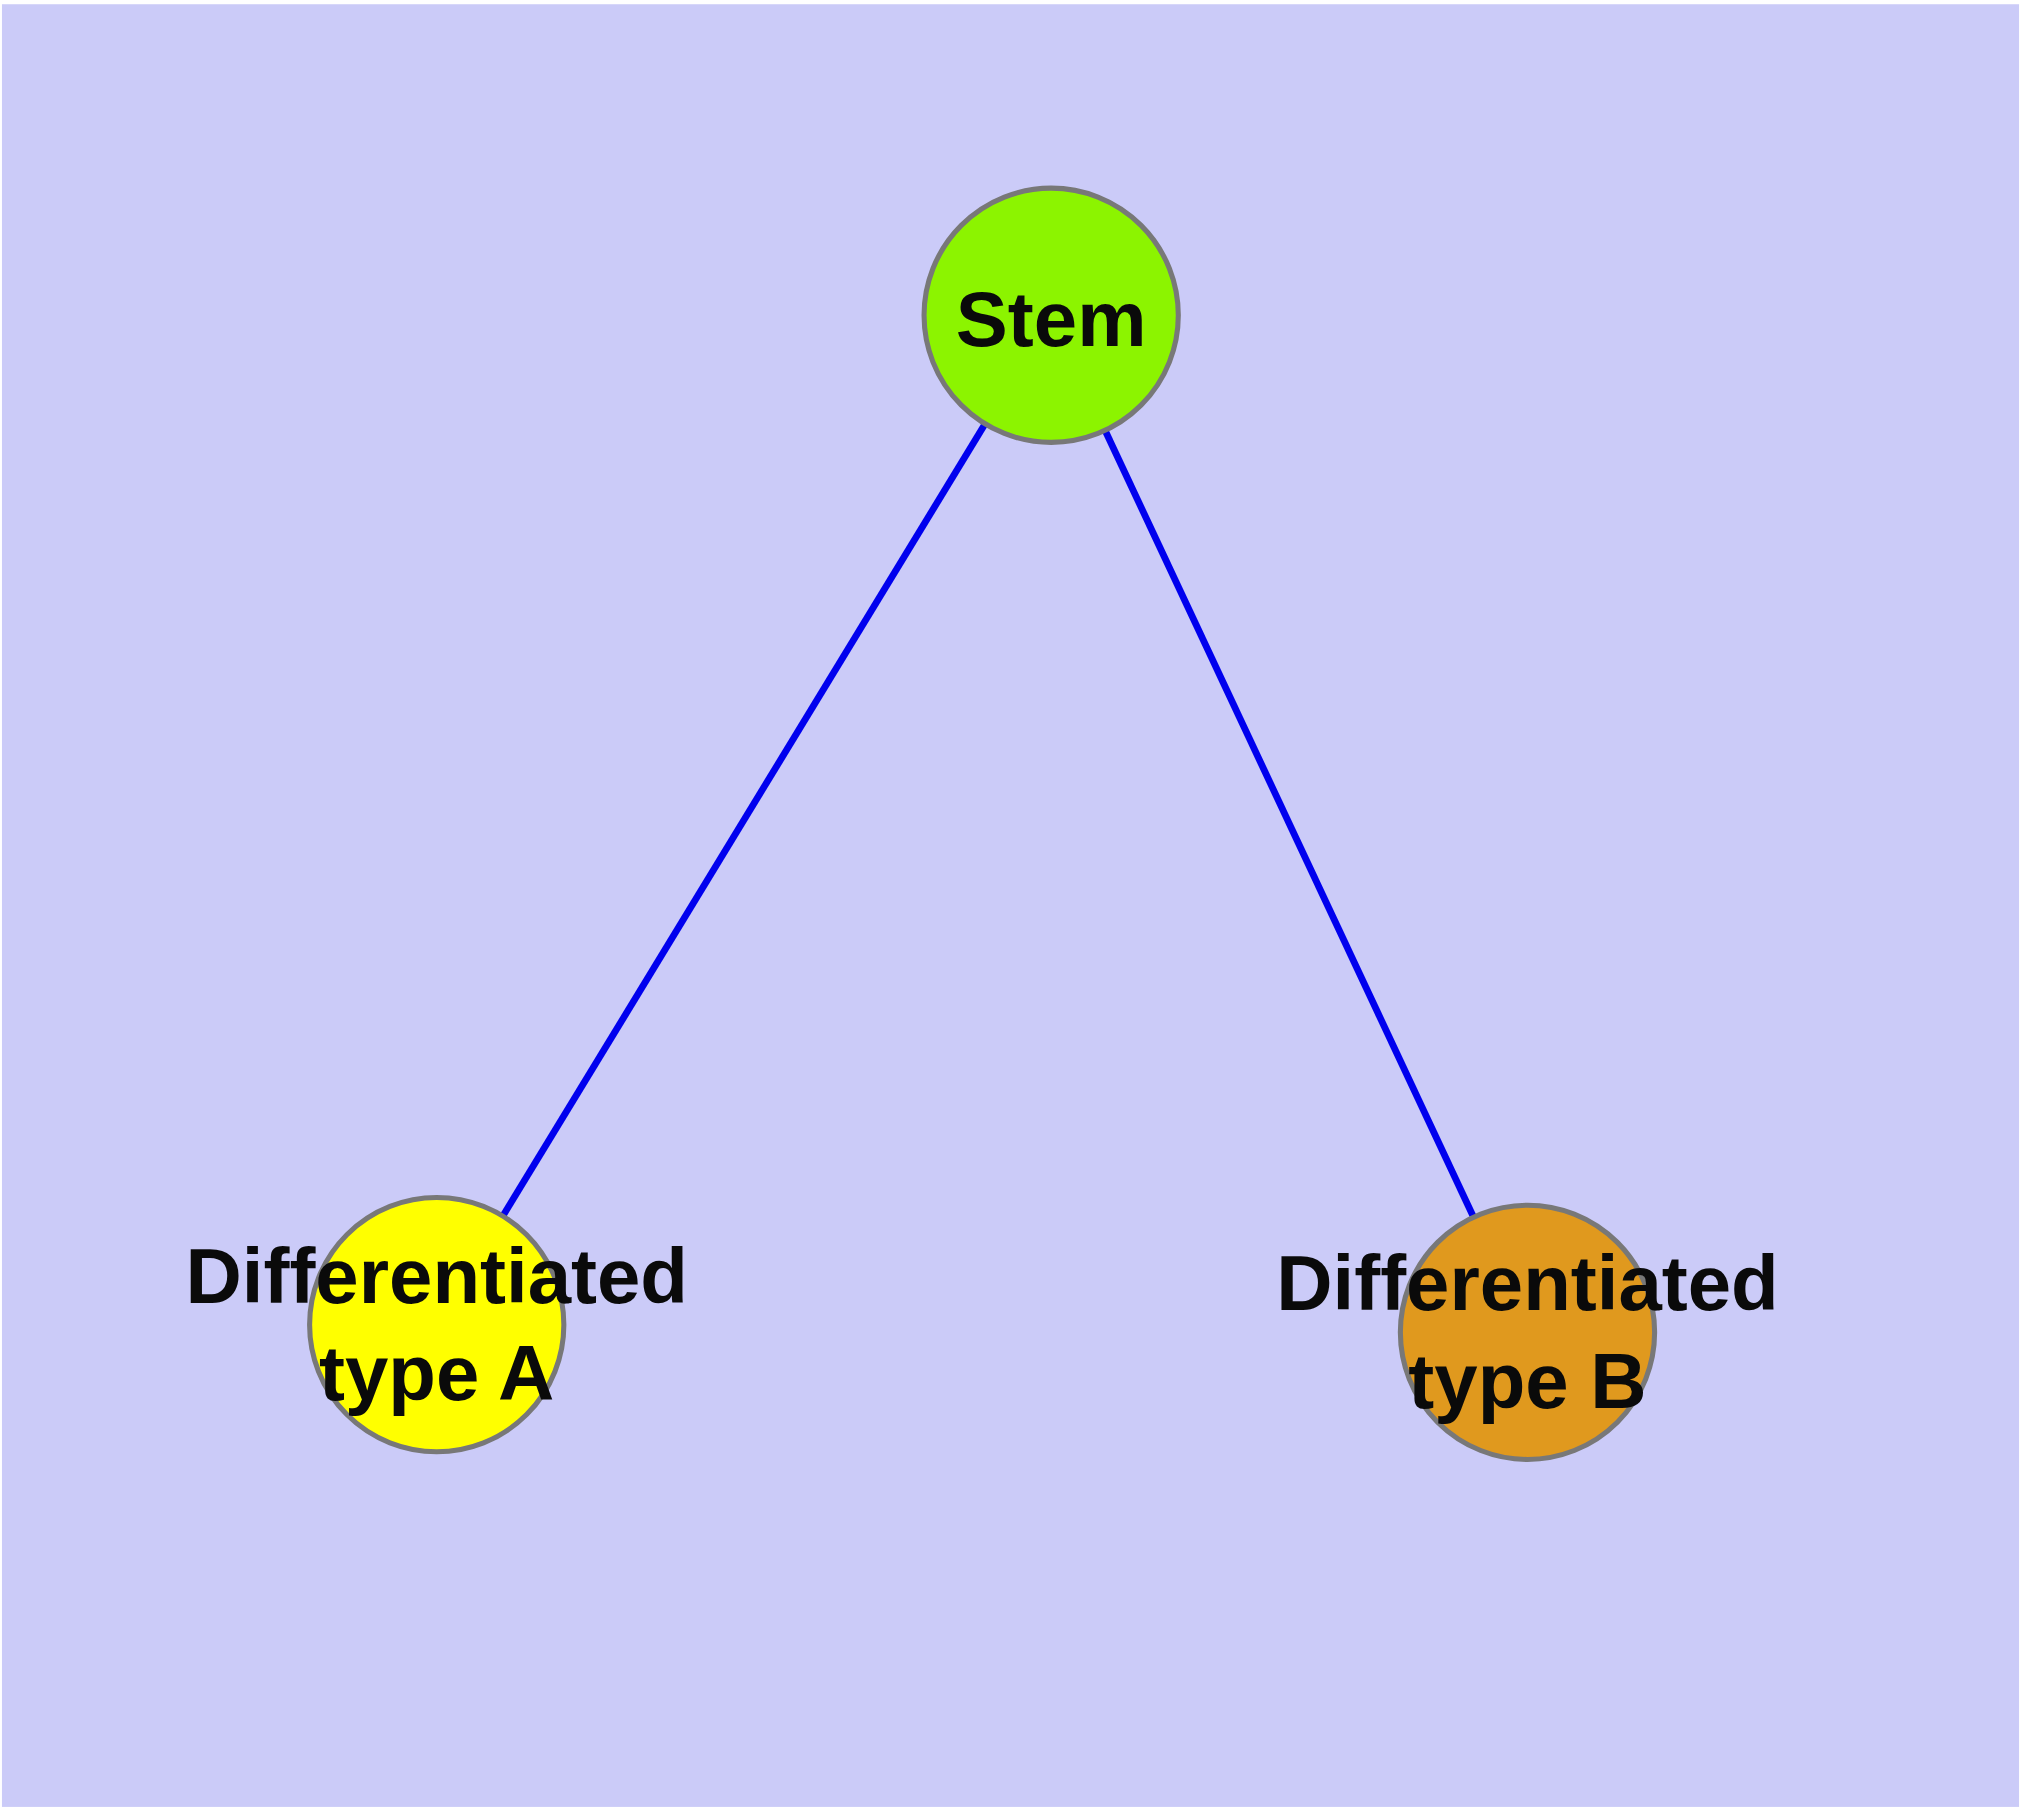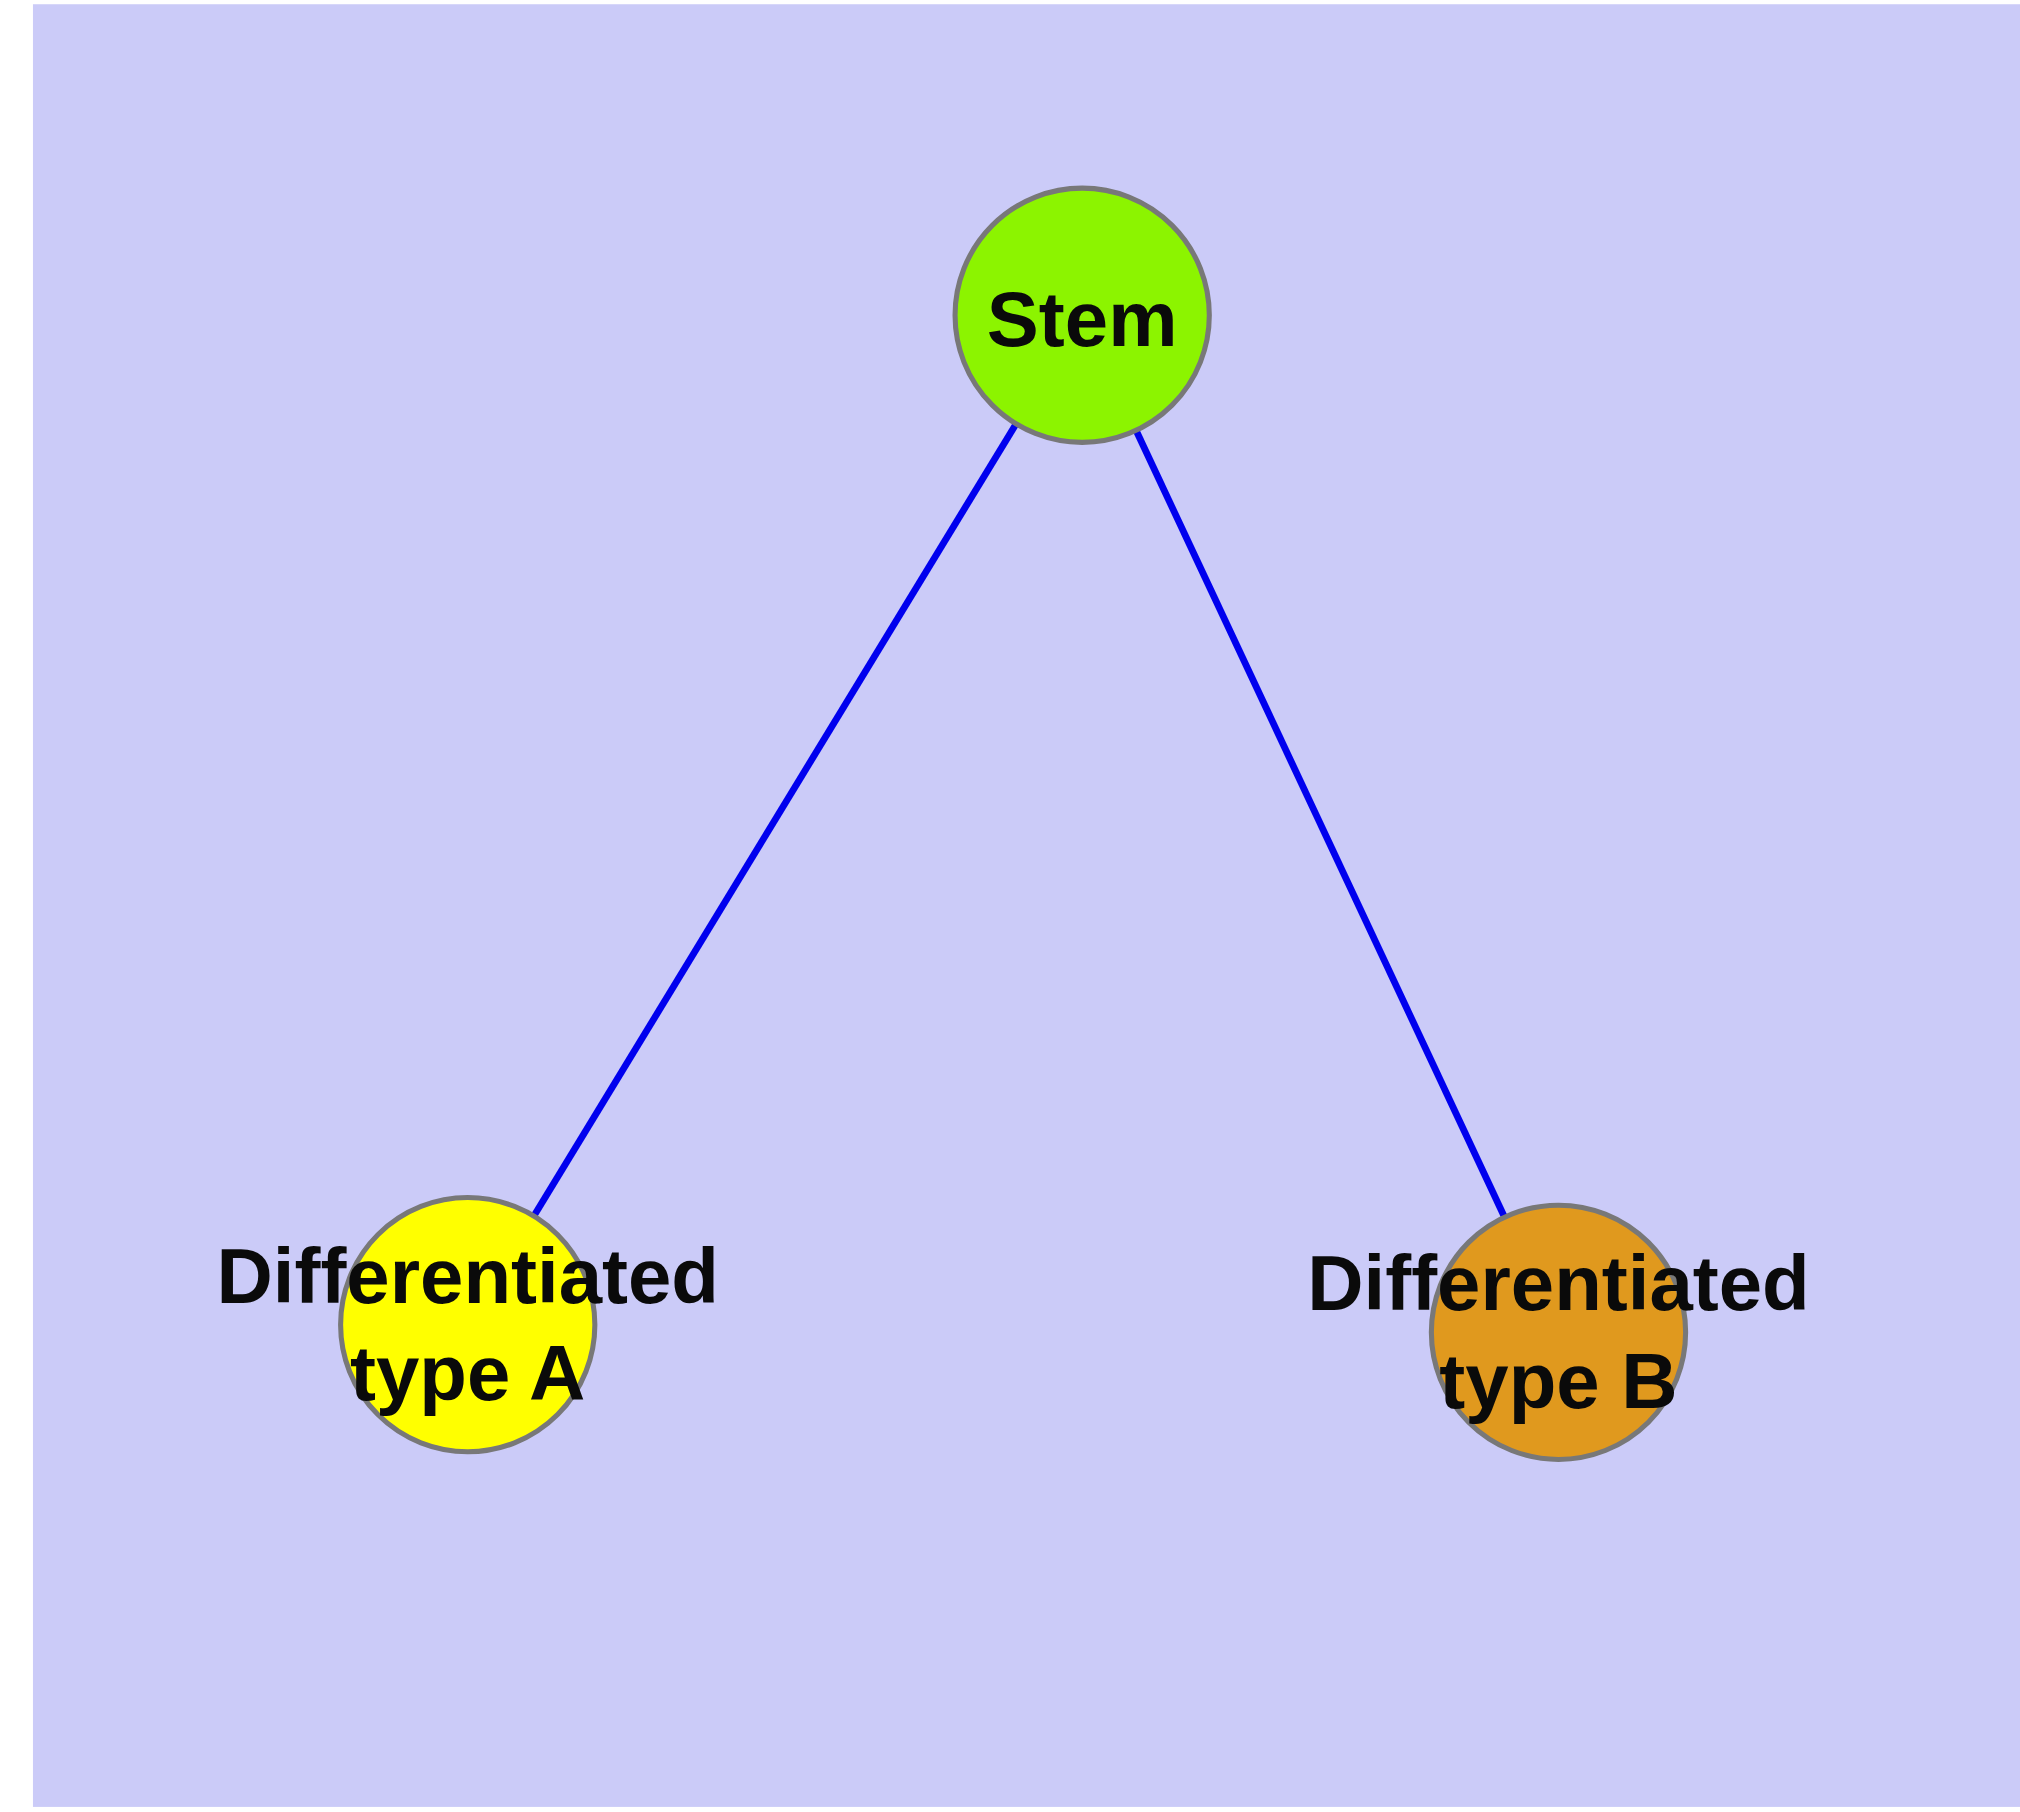--- a/index.html
+++ b/index.html
@@ -7,21 +7,20 @@
     padding: 0;
     background: #ffffff;
     width: 2021px;
     height: 1812px;
     overflow: hidden;
   }
   .stage {
     position: relative;
     width: 1980px;
     height: 1812px;
-    margin-left: 31px;
   }
   svg.diagram {
     position: absolute;
     top: 0;
     left: 0;
     width: 2021px;
     height: 1812px;
     display: block;
   }
   .node-label, .node-label tspan, text {

